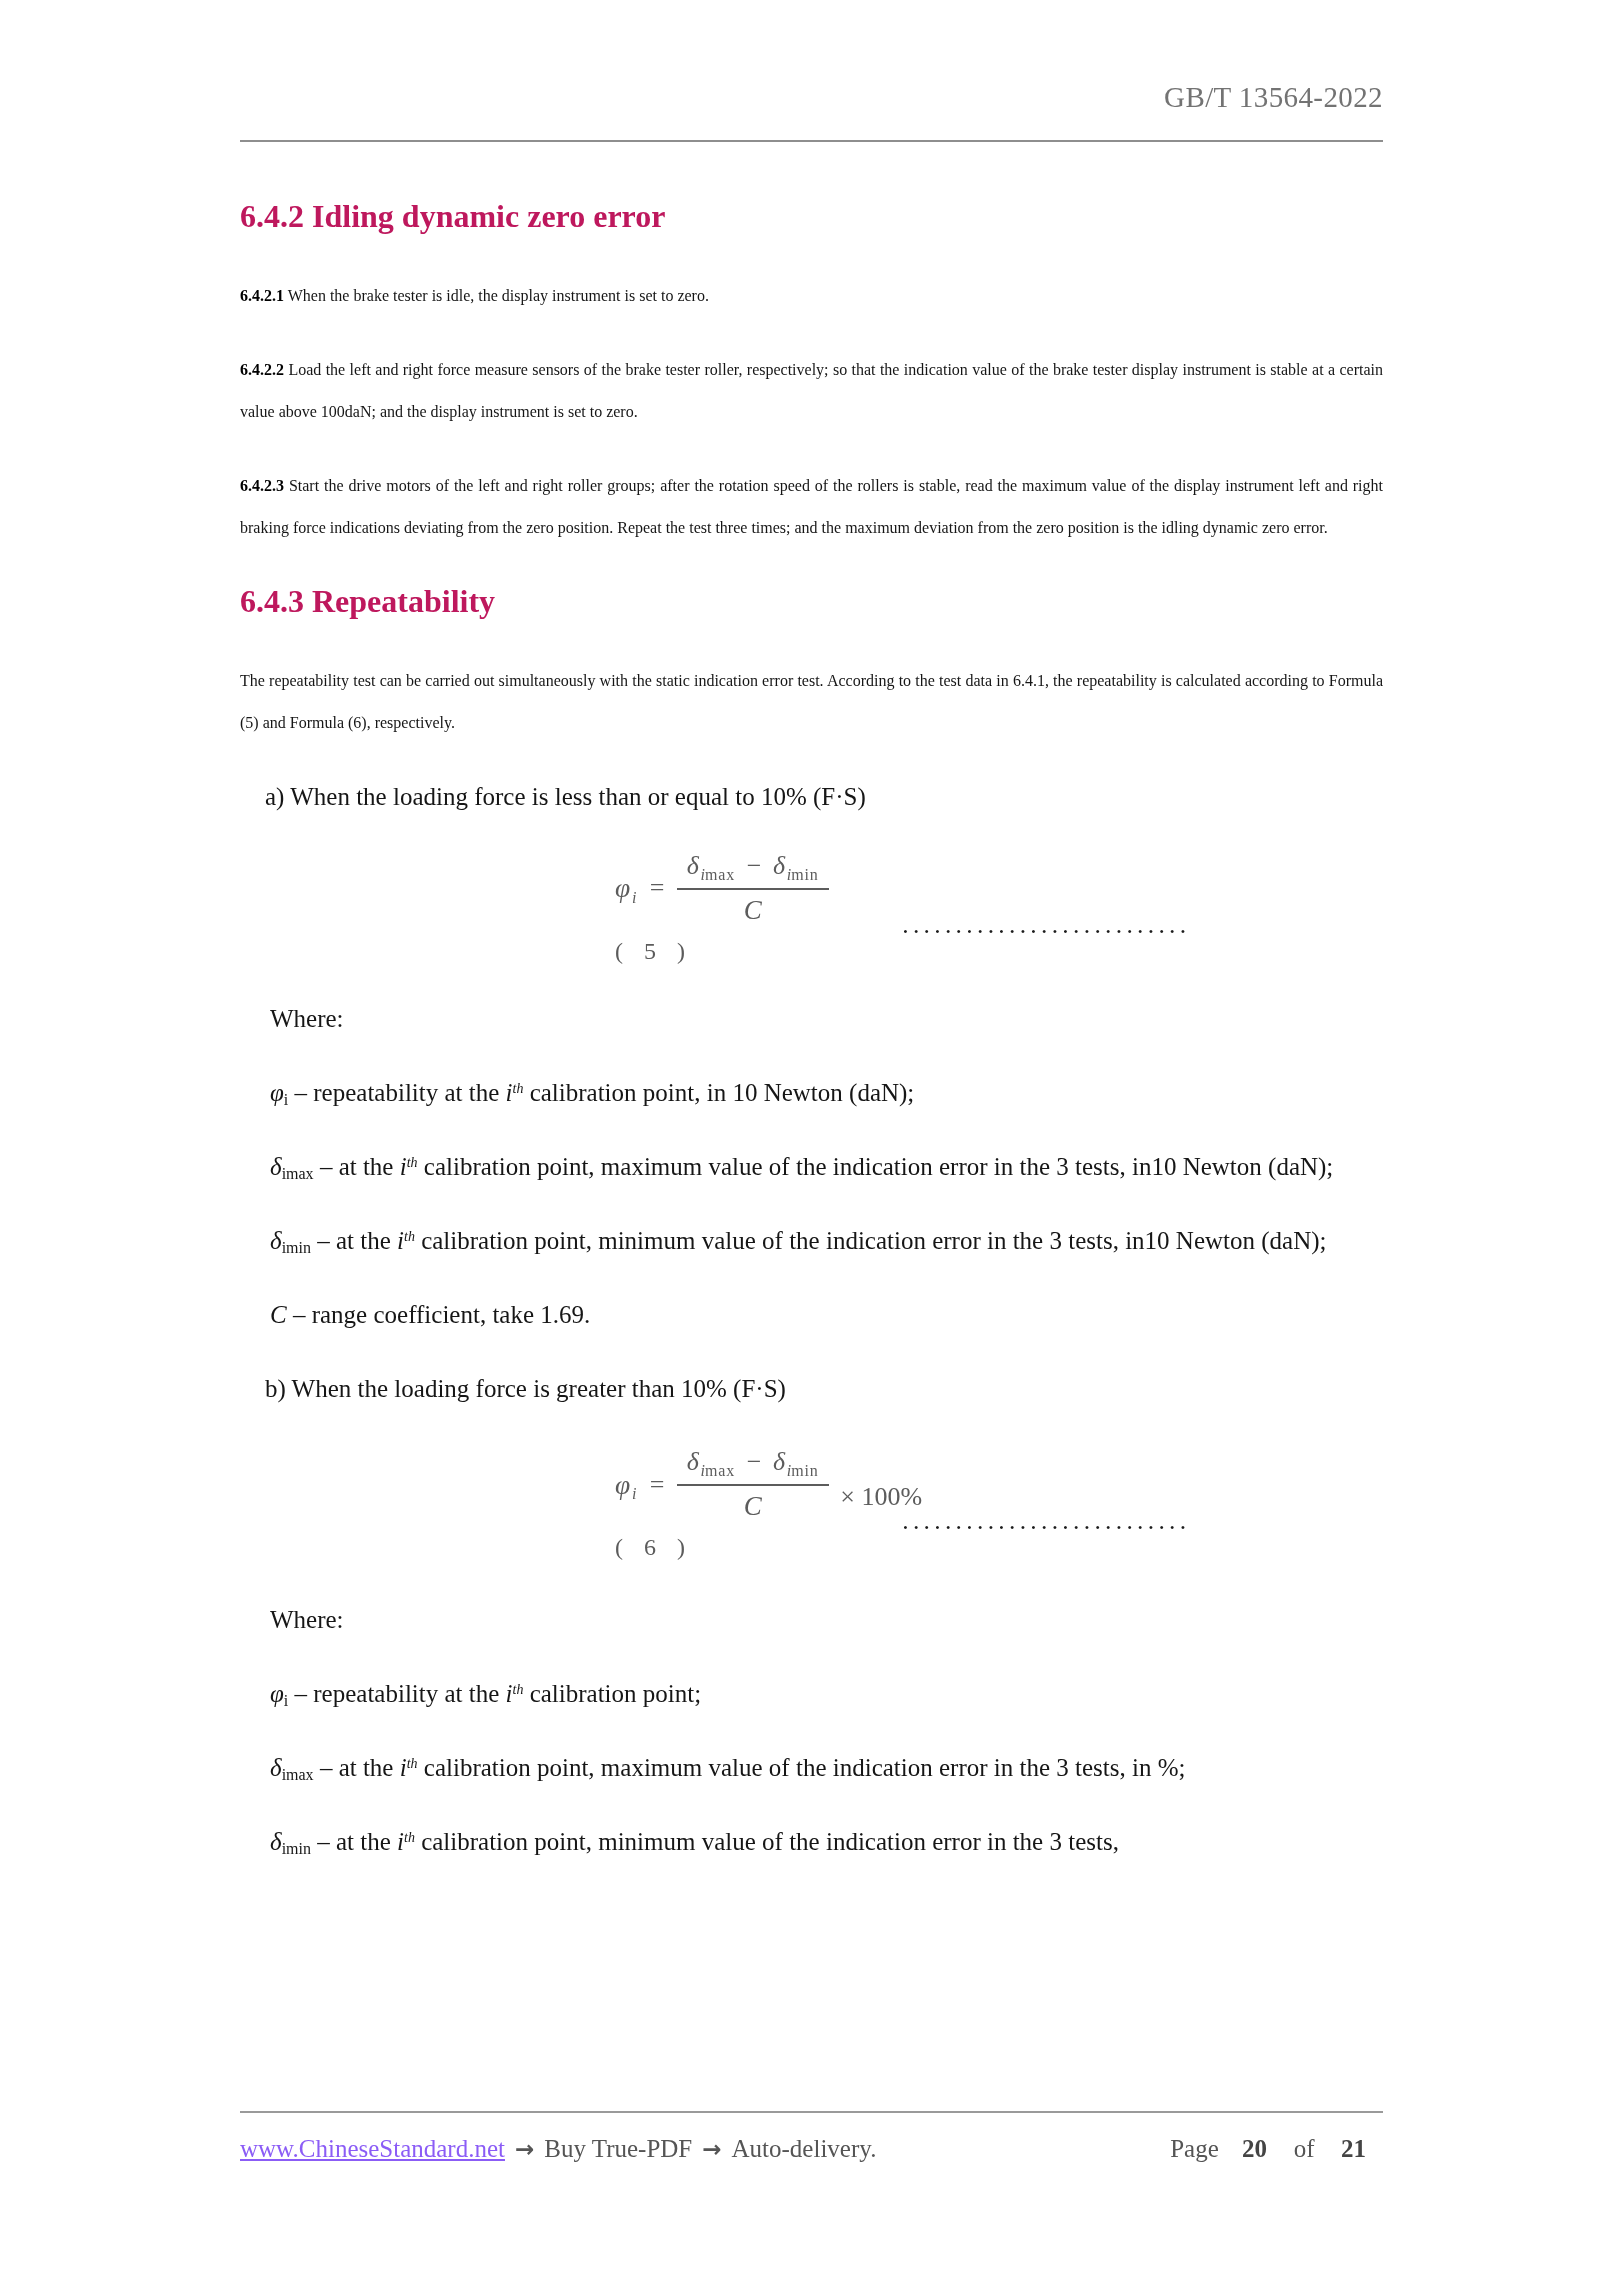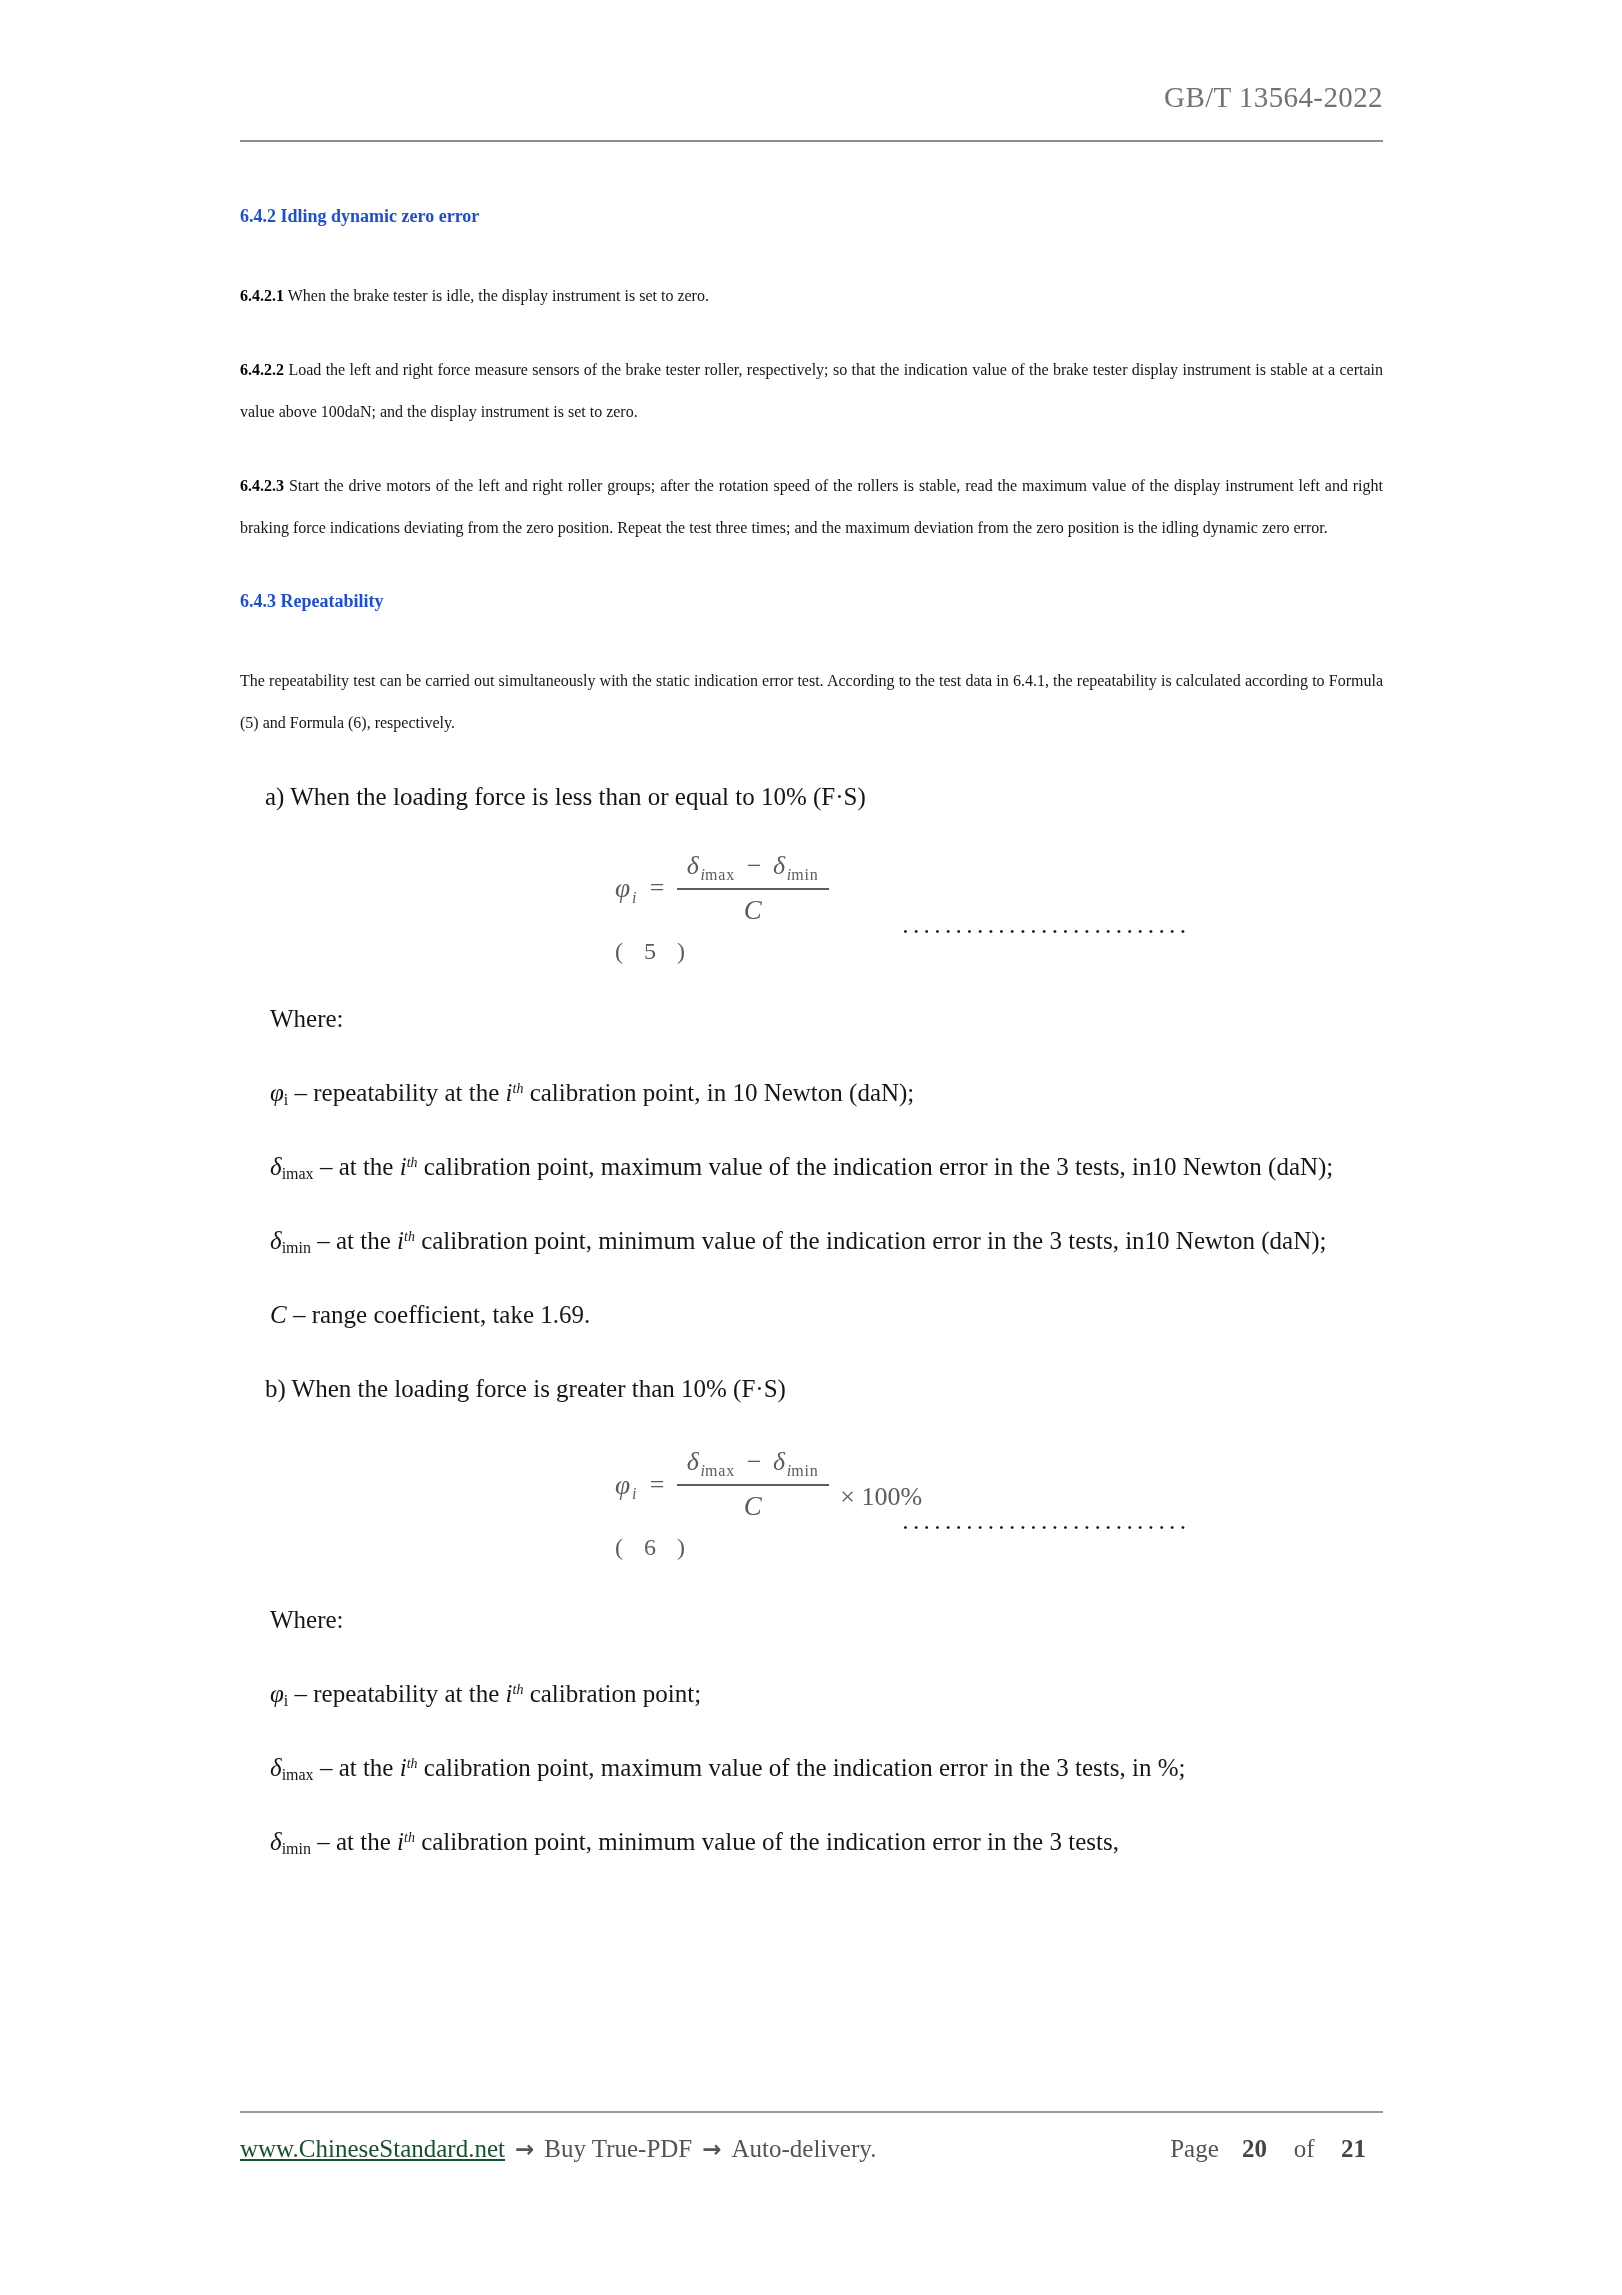--- a/index.html
+++ b/index.html
@@ -23,23 +23,23 @@
     color: #737373;
     letter-spacing: 0.4px;
   }
   .header-rule {
     border: none;
     border-top: 2.5px solid #8e8e8e;
     margin: 25px 0 0 0;
   }
   
   .heading {
-    font-size: 18px;
+    font-size: 32px;
     font-weight: bold;
-    color: #1d4ed8;
+    color: #be185d;
     line-height: 42px;
     margin: 53px 0 0 0;
   }
   .heading.h643 { margin-top: 31px; }
   .body-p {
     font-size: 16px;
     line-height: 42px;
     text-align: justify;
     margin: 32px 0 0 0;
   }
@@ -151,21 +151,21 @@
     display: flex;
     justify-content: space-between;
     align-items: baseline;
     margin-top: 22px;
     font-size: 25px;
     color: #555555;
   }
   .footer-left { display: inline-flex; align-items: baseline; }
   .site-link {
     text-decoration: underline;
-    color: #14532d;
+    color: #8b5cf6;
     cursor: pointer;
   }
   .arrow {
     font-weight: bold;
     margin: 0 10px;
     font-family: "DejaVu Sans", sans-serif;
     font-size: 23px;
   }
   .page-info { color: #555555; }
   .page-info .num {

